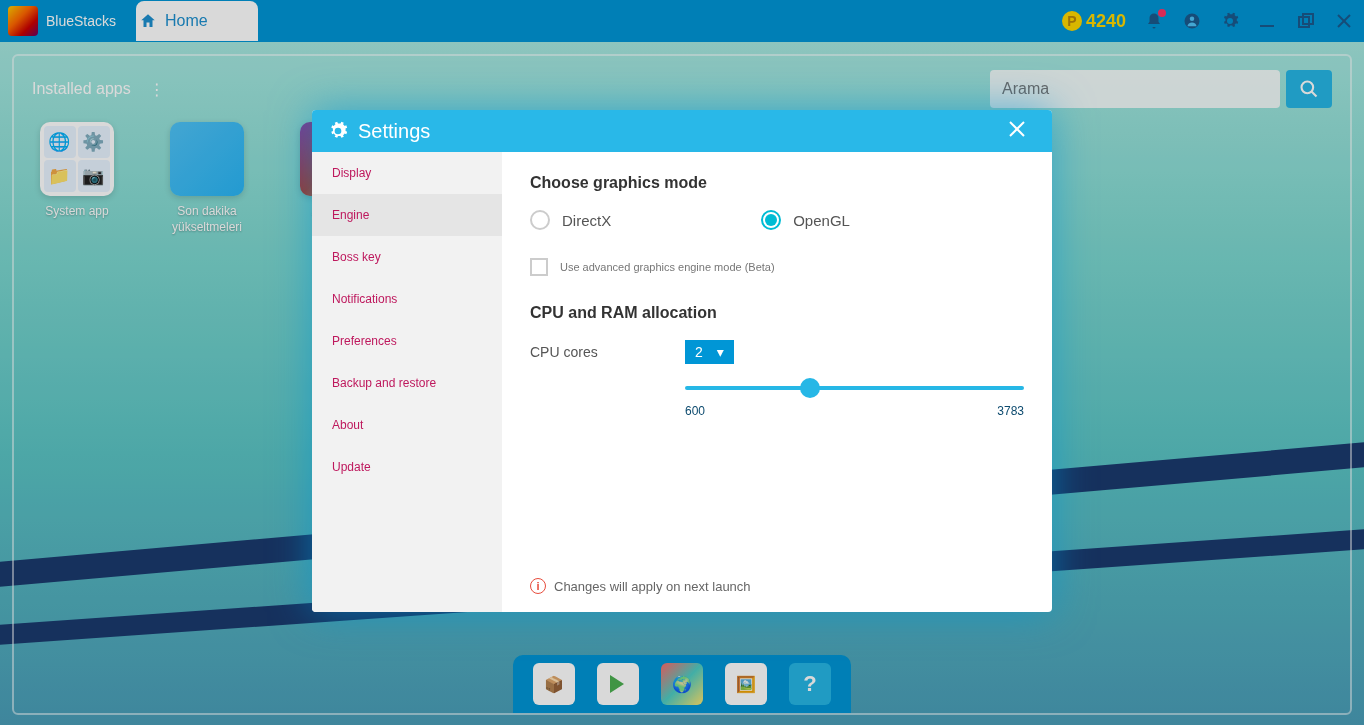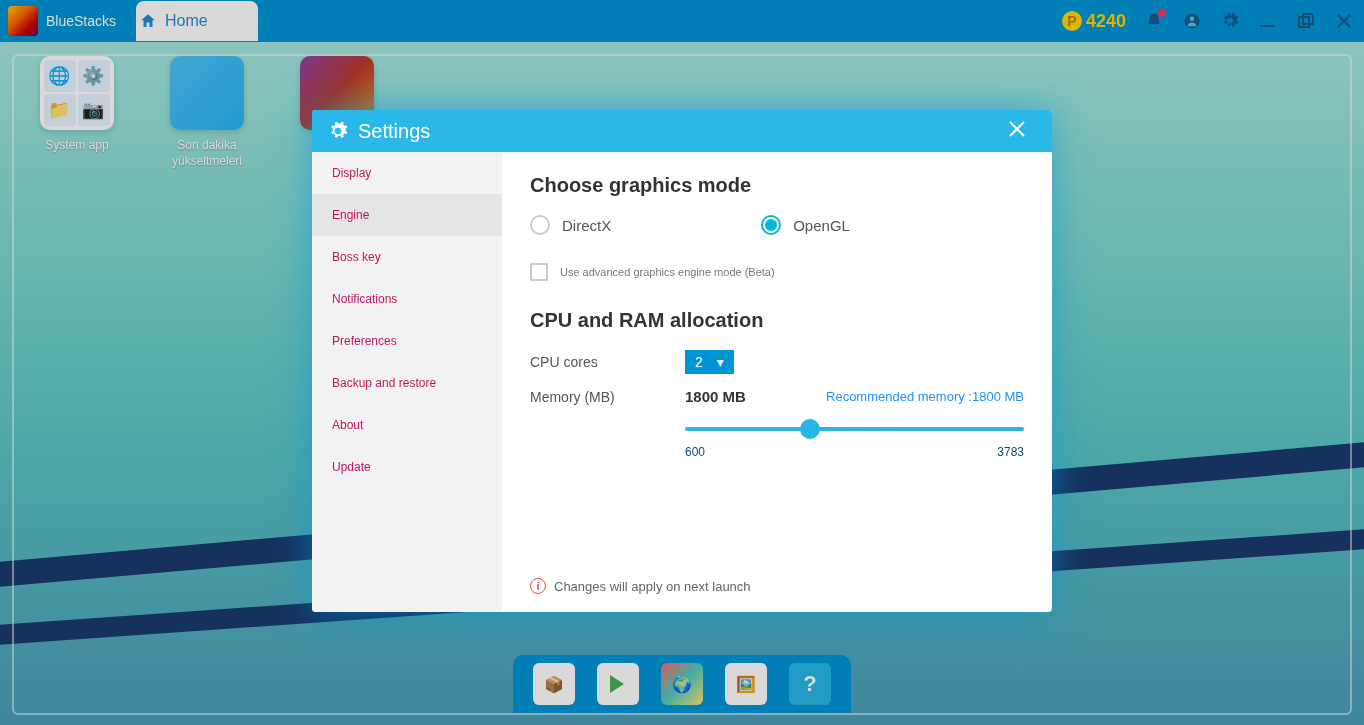--- a/index.html
+++ b/index.html
@@ -53,21 +53,21 @@
 
 .dialog { width: 740px; background: #fff; border-radius: 4px; box-shadow: 0 0 40px rgba(0,150,214,0.6); overflow: hidden; }
 .dialog-header { background: #29b8e8; color: #fff; height: 42px; display: flex; align-items: center; padding: 12px 16px; font-size: 20px; }
 .dialog-header svg { margin-right: 10px; }
 .dialog-close { margin-left: auto; cursor: pointer; }
 .dialog-body { display: flex; height: 460px; }
 .sidebar { width: 190px; background: #f2f2f2; }
 .sidebar-item { padding: 14px 20px; font-size: 12px; color: #be185d; cursor: pointer; }
 .sidebar-item.active { background: #e5e5e5; font-weight: 500; }
 .panel { flex: 1; padding: 22px 28px; position: relative; }
-.section-title { font-weight: bold; font-size: 20px; color: #333; margin-bottom: 18px; }
+.section-title { font-weight: bold; font-size: 16px; color: #333; margin-bottom: 18px; }
 .radio-row { display: flex; gap: 150px; margin-bottom: 28px; }
 .radio-opt { display: flex; align-items: center; gap: 12px; color: #555; font-size: 15px; }
 .radio-circle { width: 20px; height: 20px; border: 2px solid #ccc; border-radius: 50%; display: flex; align-items: center; justify-content: center; }
 .radio-circle.checked { border-color: #00bcd4; }
 .radio-circle.checked::after { content: ''; width: 12px; height: 12px; background: #00bcd4; border-radius: 50%; }
 .checkbox-row { display: flex; align-items: center; gap: 12px; color: #777; font-size: 11px; margin-bottom: 28px; }
 .checkbox-sq { width: 18px; height: 18px; border: 2px solid #ccc; }
 .alloc-row { display: flex; align-items: center; margin-bottom: 14px; }
 .alloc-label { width: 155px; color: #555; font-size: 14px; }
 .dropdown { background: #0096d6; color: #fff; padding: 4px 10px; display: flex; align-items: center; gap: 14px; font-size: 14px; }
@@ -131,20 +131,33 @@
           <line x1="14" y1="2" x2="2" y2="14"></line>
         </svg>
     </div>
   </div>
 </div>
 
 <div class="main">
   <div class="bridge-line"></div>
   <div class="bridge-line2"></div>
   <div class="content-frame">
+    <div class="top-bar">
+      <span class="installed-label">Installed apps</span>
+      <span class="more-dots">⋮</span>
+      <div class="search-box">
+        <span>Arama</span>
+      </div>
+      <div class="search-btn">
+        <svg width="20" height="20" viewBox="0 0 24 24" fill="none" stroke="#fff" stroke-width="2.5">
+            <circle cx="10" cy="10" r="7"></circle>
+            <line x1="15" y1="15" x2="21" y2="21"></line>
+          </svg>
+      </div>
+    </div>
     <div class="apps-row">
       <div class="app-item">
         <div class="app-icon system">
             <div>🌐</div>
             <div>⚙️</div>
             <div>📁</div>
             <div>📷</div>
           </div>
         <div class="app-label">System app</div>
       </div>
@@ -214,25 +227,20 @@
           <span>Use advanced graphics engine mode (Beta)</span>
         </div>
         <div class="section-title">CPU and RAM allocation</div>
         <div class="alloc-row">
           <div class="alloc-label">CPU cores</div>
           <div class="dropdown">
             <span>2</span>
             <span>▾</span>
           </div>
         </div>
-        <div class="alloc-row">
-          <div class="alloc-label">Memory (MB)</div>
-          <div class="mem-value">1800 MB</div>
-          <div class="mem-rec">Recommended memory :1800 MB</div>
-        </div>
         <div class="slider-wrap">
           <div class="slider-track"></div>
           <div class="slider-thumb"></div>
         </div>
         <div class="slider-labels">
           <span>600</span>
           <span>3783</span>
         </div>
         <div class="dialog-footer">
           <div class="info-icon">i</div>

